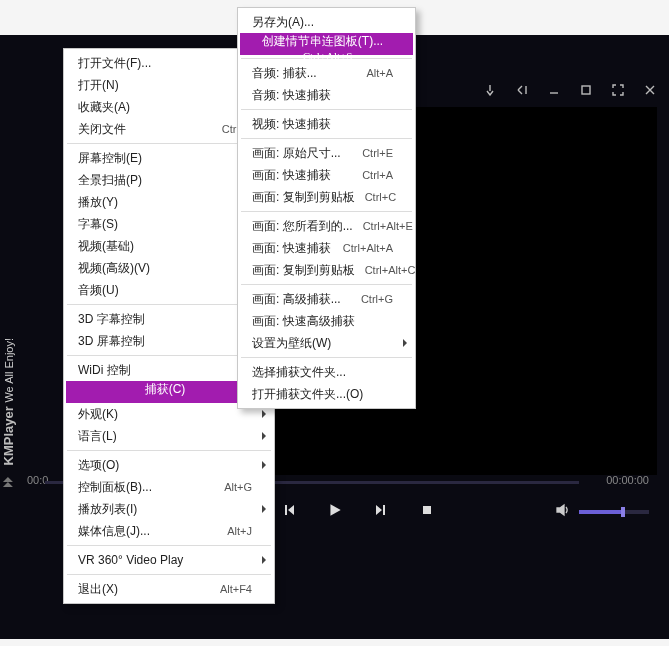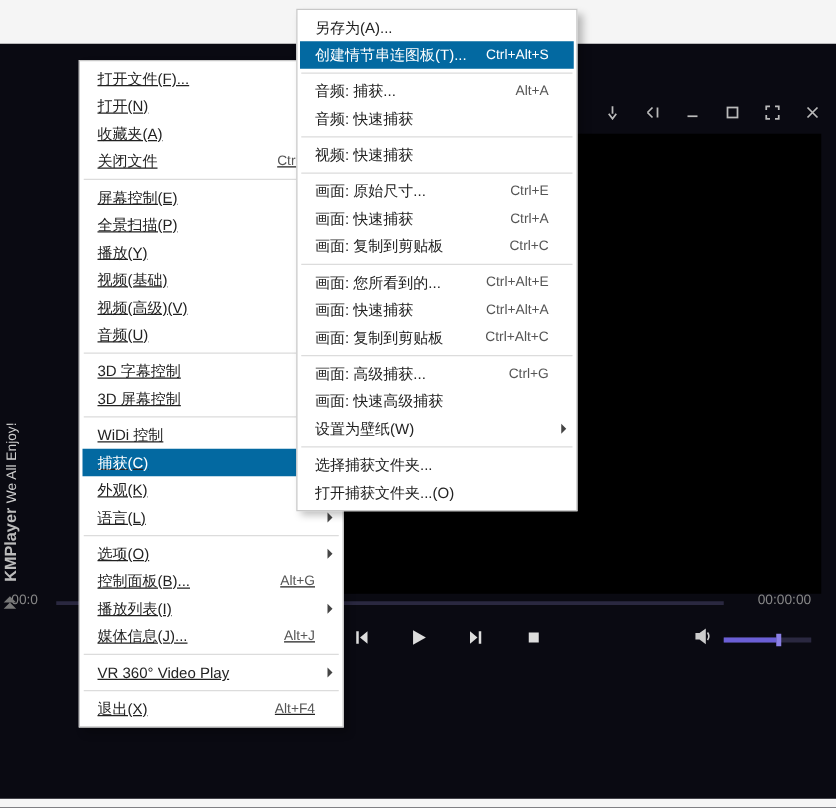--- a/index.html
+++ b/index.html
@@ -14,21 +14,21 @@
     display: flex; align-items: center; gap: 18px;
   }
   .titlebar .tbtn { width: 14px; height: 14px; display:flex; align-items:center; justify-content:center; color:#aaa; }
   .titlebar .tbtn svg { stroke: #bbb; fill: none; stroke-width: 1.4; }
 
   .video-area {
     position: absolute; left: 237px; right: 12px; top: 72px; bottom: 164px;
     background: #000;
   }
 
-  .time-left { position:absolute; left:9px; bottom:153px; color:#888; font-size:11px; }
+  .time-left { position:absolute; left:27px; bottom:153px; color:#888; font-size:11px; }
   .time-right { position:absolute; right:20px; bottom:153px; color:#888; font-size:11px;margin-top:21px; }
   .progress-area { position:absolute; left:45px; right:90px; bottom:155px; height:3px; background:#2a2840; }
   
   .controls {
     position:absolute; left:0; right:0; bottom:110px; height:38px;
     display:flex; align-items:center; justify-content:center; gap:30px;
   }
   .controls .cbtn { width:16px; height:16px; display:flex; align-items:center; justify-content:center; }
   .controls .cbtn svg { fill:#ddd; }
   .vol-area { position:absolute; right:20px; bottom:118px; display:flex; align-items:center; gap:10px; }
@@ -45,31 +45,31 @@
   .brand .muted { color:#d0d0d0; font-weight:normal; font-size:11px;}
   .brand .logo-ic { display:inline-block; vertical-align:middle; margin-right:6px;}
   .brand .logo-ic svg { fill:#777; }
 
   
   .menu {
     position:absolute; background:#fff; border:1px solid #c8c8c8;
     box-shadow: 4px 4px 6px rgba(0,0,0,0.25);
     padding: 3px 2px; font-size: 12px; color:#222;
   }
-  .menu1 { left:63px; top:48px; width:212px;text-decoration:underline; }
-  .menu2 { left:237px; top:7px; width:225px; }
+  .menu1 { left:63px; top:48px; width:212px; }
+  .menu2 { left:237px; top:7px; width:179px; }
 
   .mitem {
     display:flex; align-items:center; height:22px;
     padding: 0 20px 0 12px; white-space:nowrap; position:relative;
   }
   .mitem .lbl { flex:1; }
   .mitem .sc { color:#555; font-size:11px; margin-left:10px;}
-  .mitem.hl { background:#0369a1; color:#fff; }
-  .mitem.hl .sc { color:#fff; }
+  .mitem.hl { background:#a21caf; color:#fff;flex-direction:column; }
+  .mitem.hl .sc { color:#fff;font-family:Liberation Serif, serif; }
   .mitem .arrow {
     position:absolute; right:6px; top:7px;
     width:0; height:0; border-top:4px solid transparent;
     border-bottom:4px solid transparent; border-left:4px solid #444;
   }
   .mitem.hl .arrow { border-left-color:#fff; }
   .msep { height:1px; background:#dcdcdc; margin:3px 1px; }
 </style>
 </head>
 <body>
@@ -186,20 +186,24 @@
     </div>
     <div class="mitem">
       <span class="lbl">全景扫描(P)</span>
       <span class="arrow"></span>
     </div>
     <div class="mitem">
       <span class="lbl">播放(Y)</span>
       <span class="arrow"></span>
     </div>
     <div class="mitem">
+      <span class="lbl">字幕(S)</span>
+      <span class="arrow"></span>
+    </div>
+    <div class="mitem">
       <span class="lbl">视频(基础)</span>
       <span class="arrow"></span>
     </div>
     <div class="mitem">
       <span class="lbl">视频(高级)(V)</span>
       <span class="arrow"></span>
     </div>
     <div class="mitem">
       <span class="lbl">音频(U)</span>
       <span class="arrow"></span>

